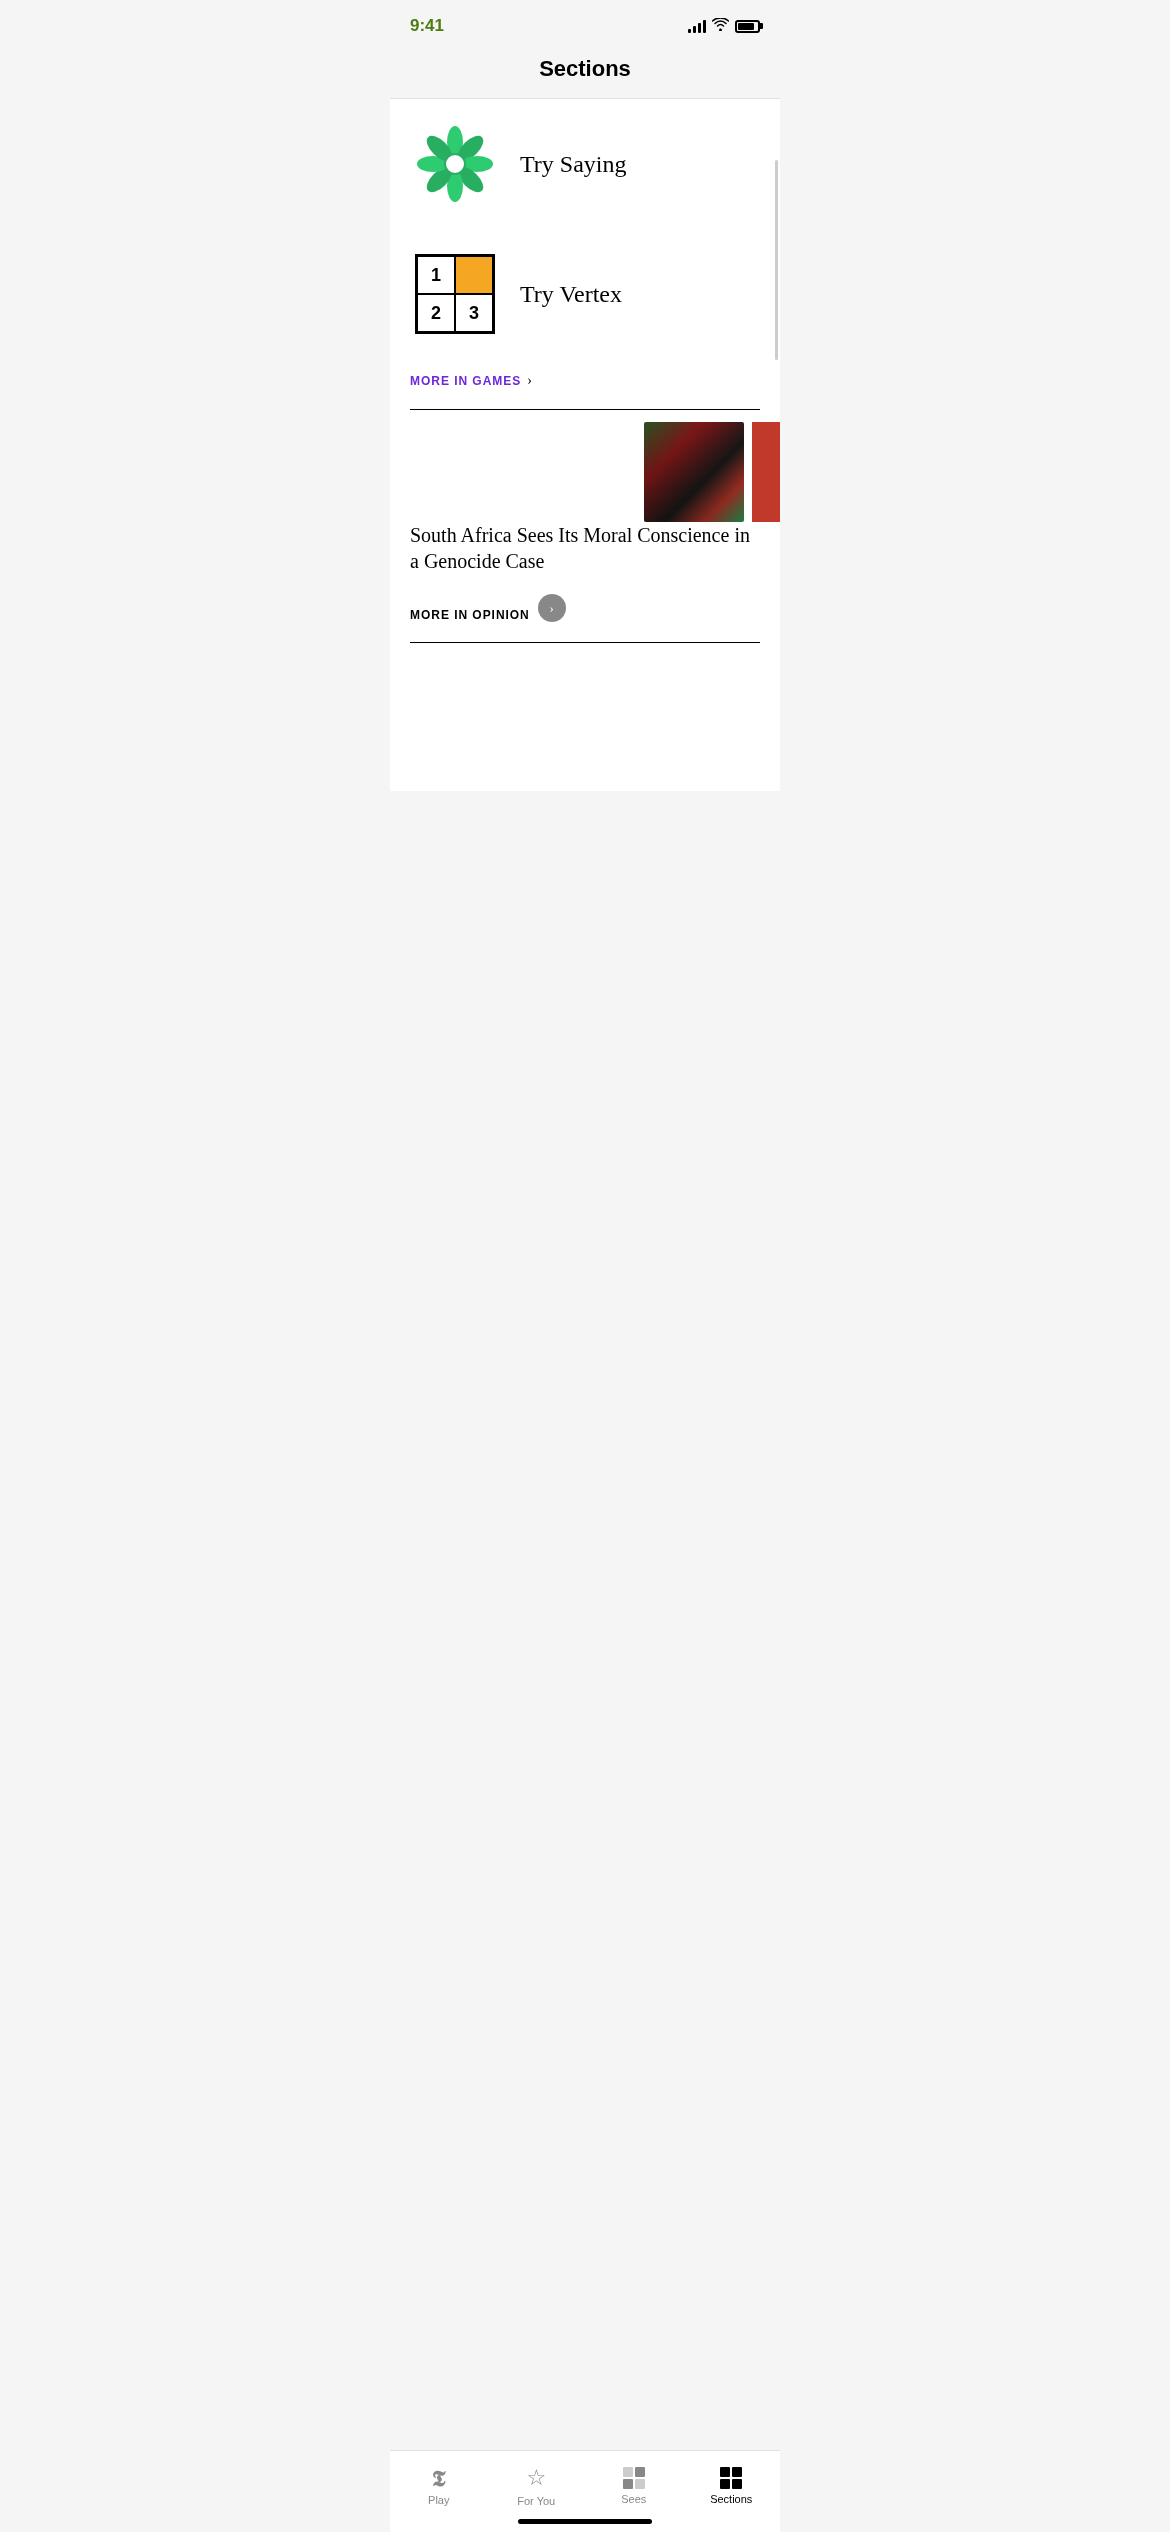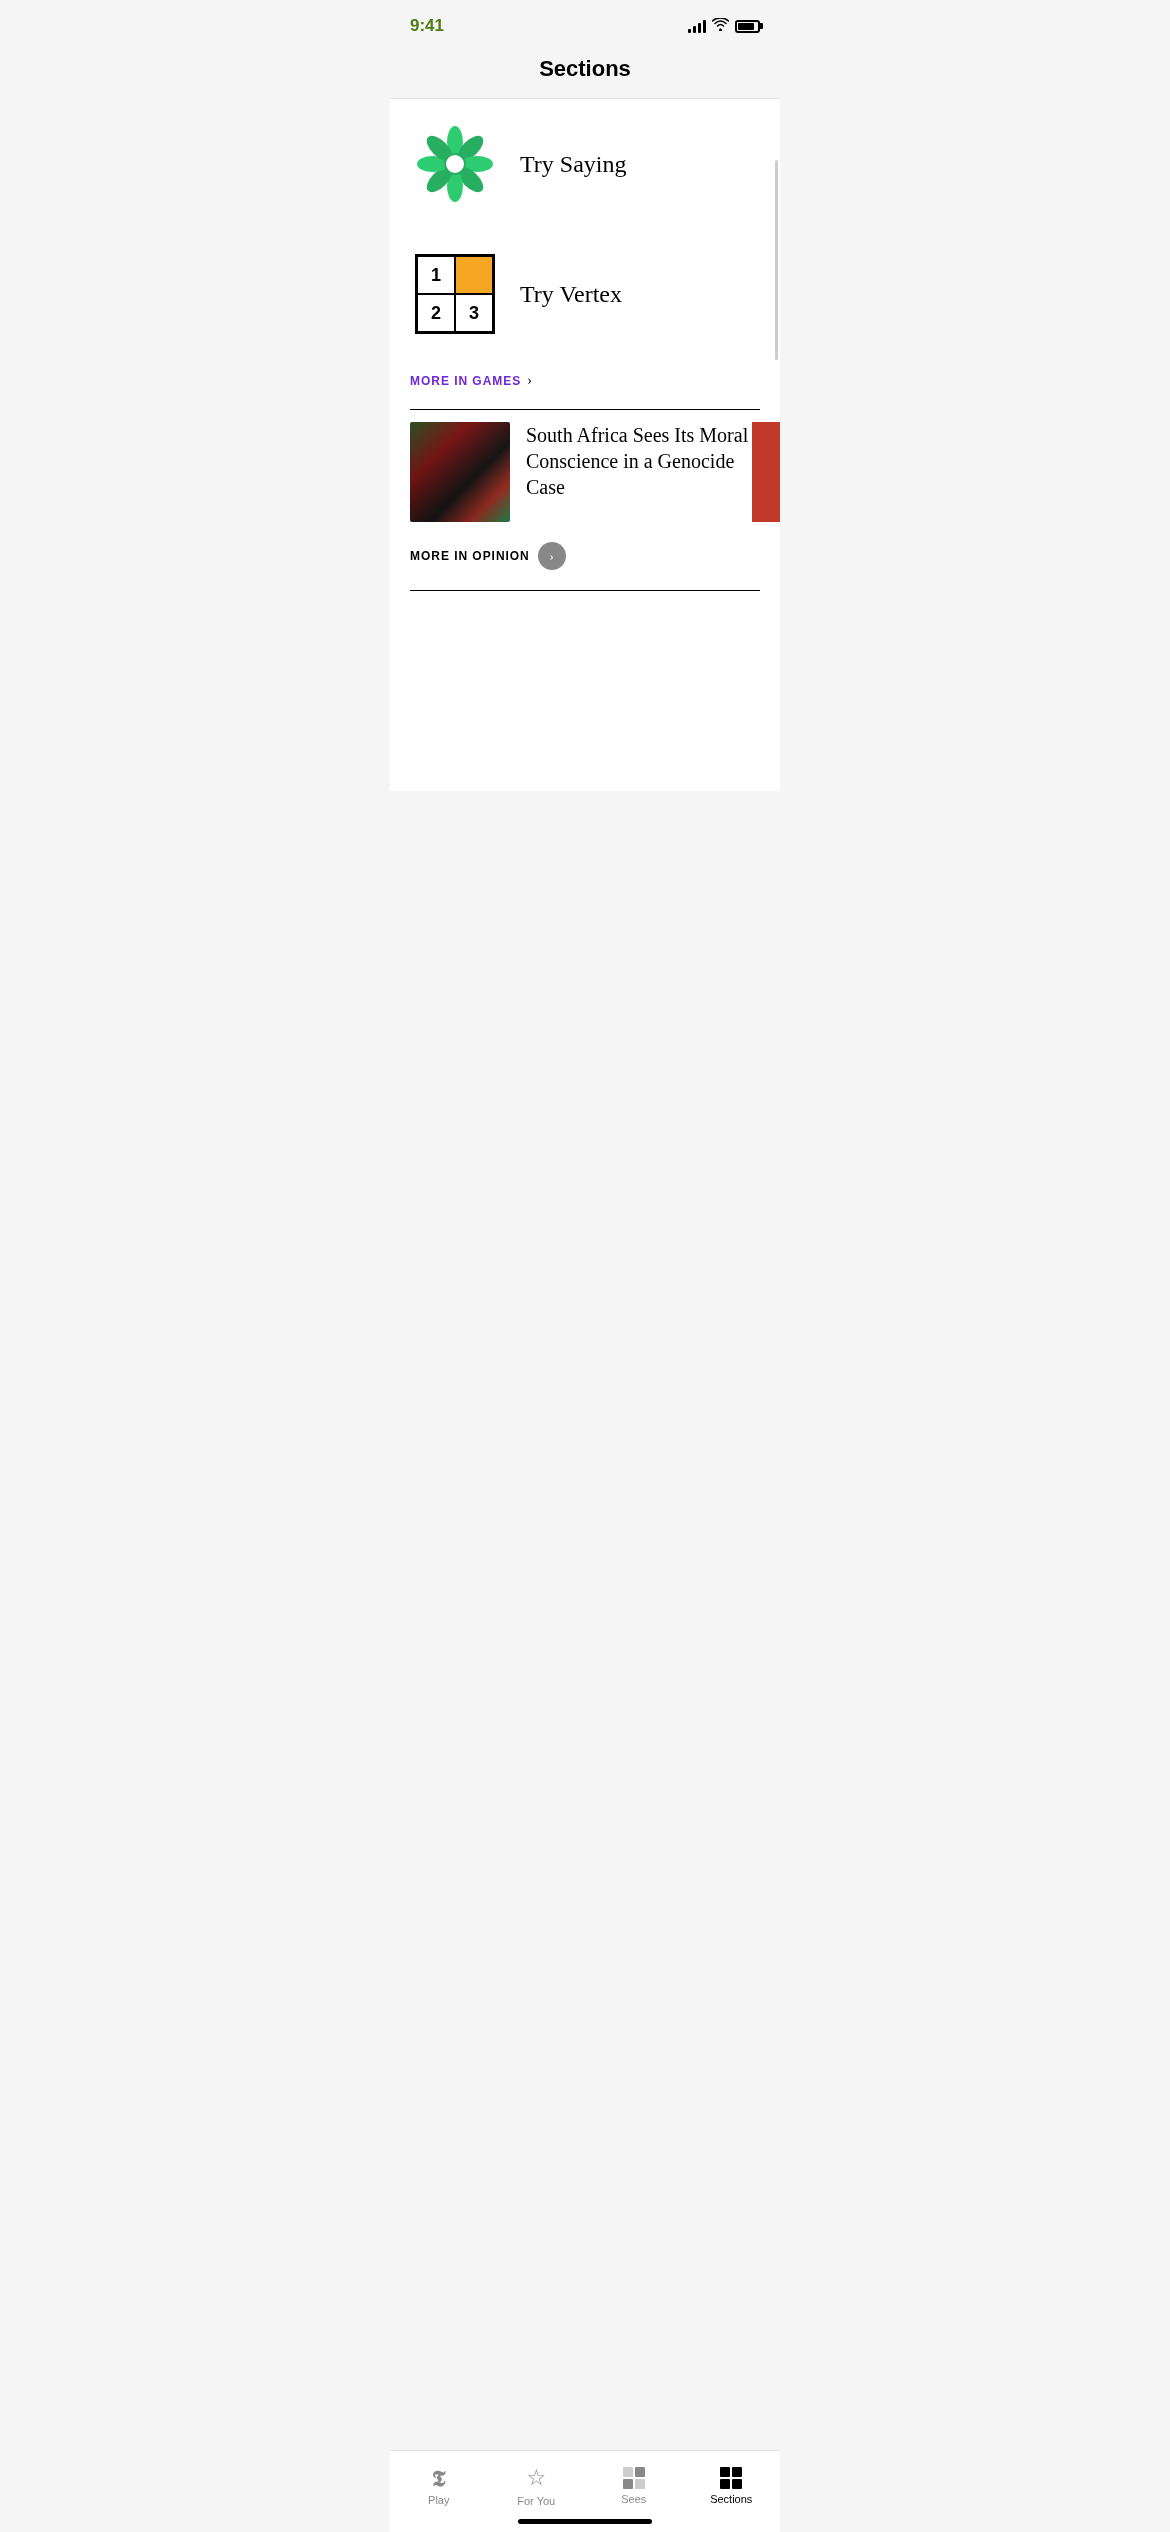--- a/index.html
+++ b/index.html
@@ -197,25 +197,26 @@
     .section-header h2 {
       font-size: 28px;
       font-weight: 700;
       font-family: -apple-system, sans-serif;
       color: #000;
     }
 
     
     .article-item {
       display: flex;
-      align-items: flex-start;
+      align-items: flex-end;
       padding: 12px 20px;
       cursor: pointer;
       position: relative;
       overflow: hidden;
+      flex-direction: column;
     }
 
     .article-thumb {
       width: 100px;
       height: 100px;
       flex-shrink: 0;
       margin-right: 16px;
       border-radius: 2px;
       overflow: hidden;
       position: relative;
@@ -293,21 +294,21 @@
     .peek-orange {
       width: 100%;
       height: 100%;
       background: #e67e22;
     }
 
     
     .more-opinion {
       padding: 8px 20px 20px;
       display: flex;
-      align-items: center;
+      align-items: flex-end;
       cursor: pointer;
     }
     .more-opinion-text {
       font-size: 12px;
       font-weight: 700;
       font-family: -apple-system, sans-serif;
       letter-spacing: 0.08em;
       color: #000;
     }
 

